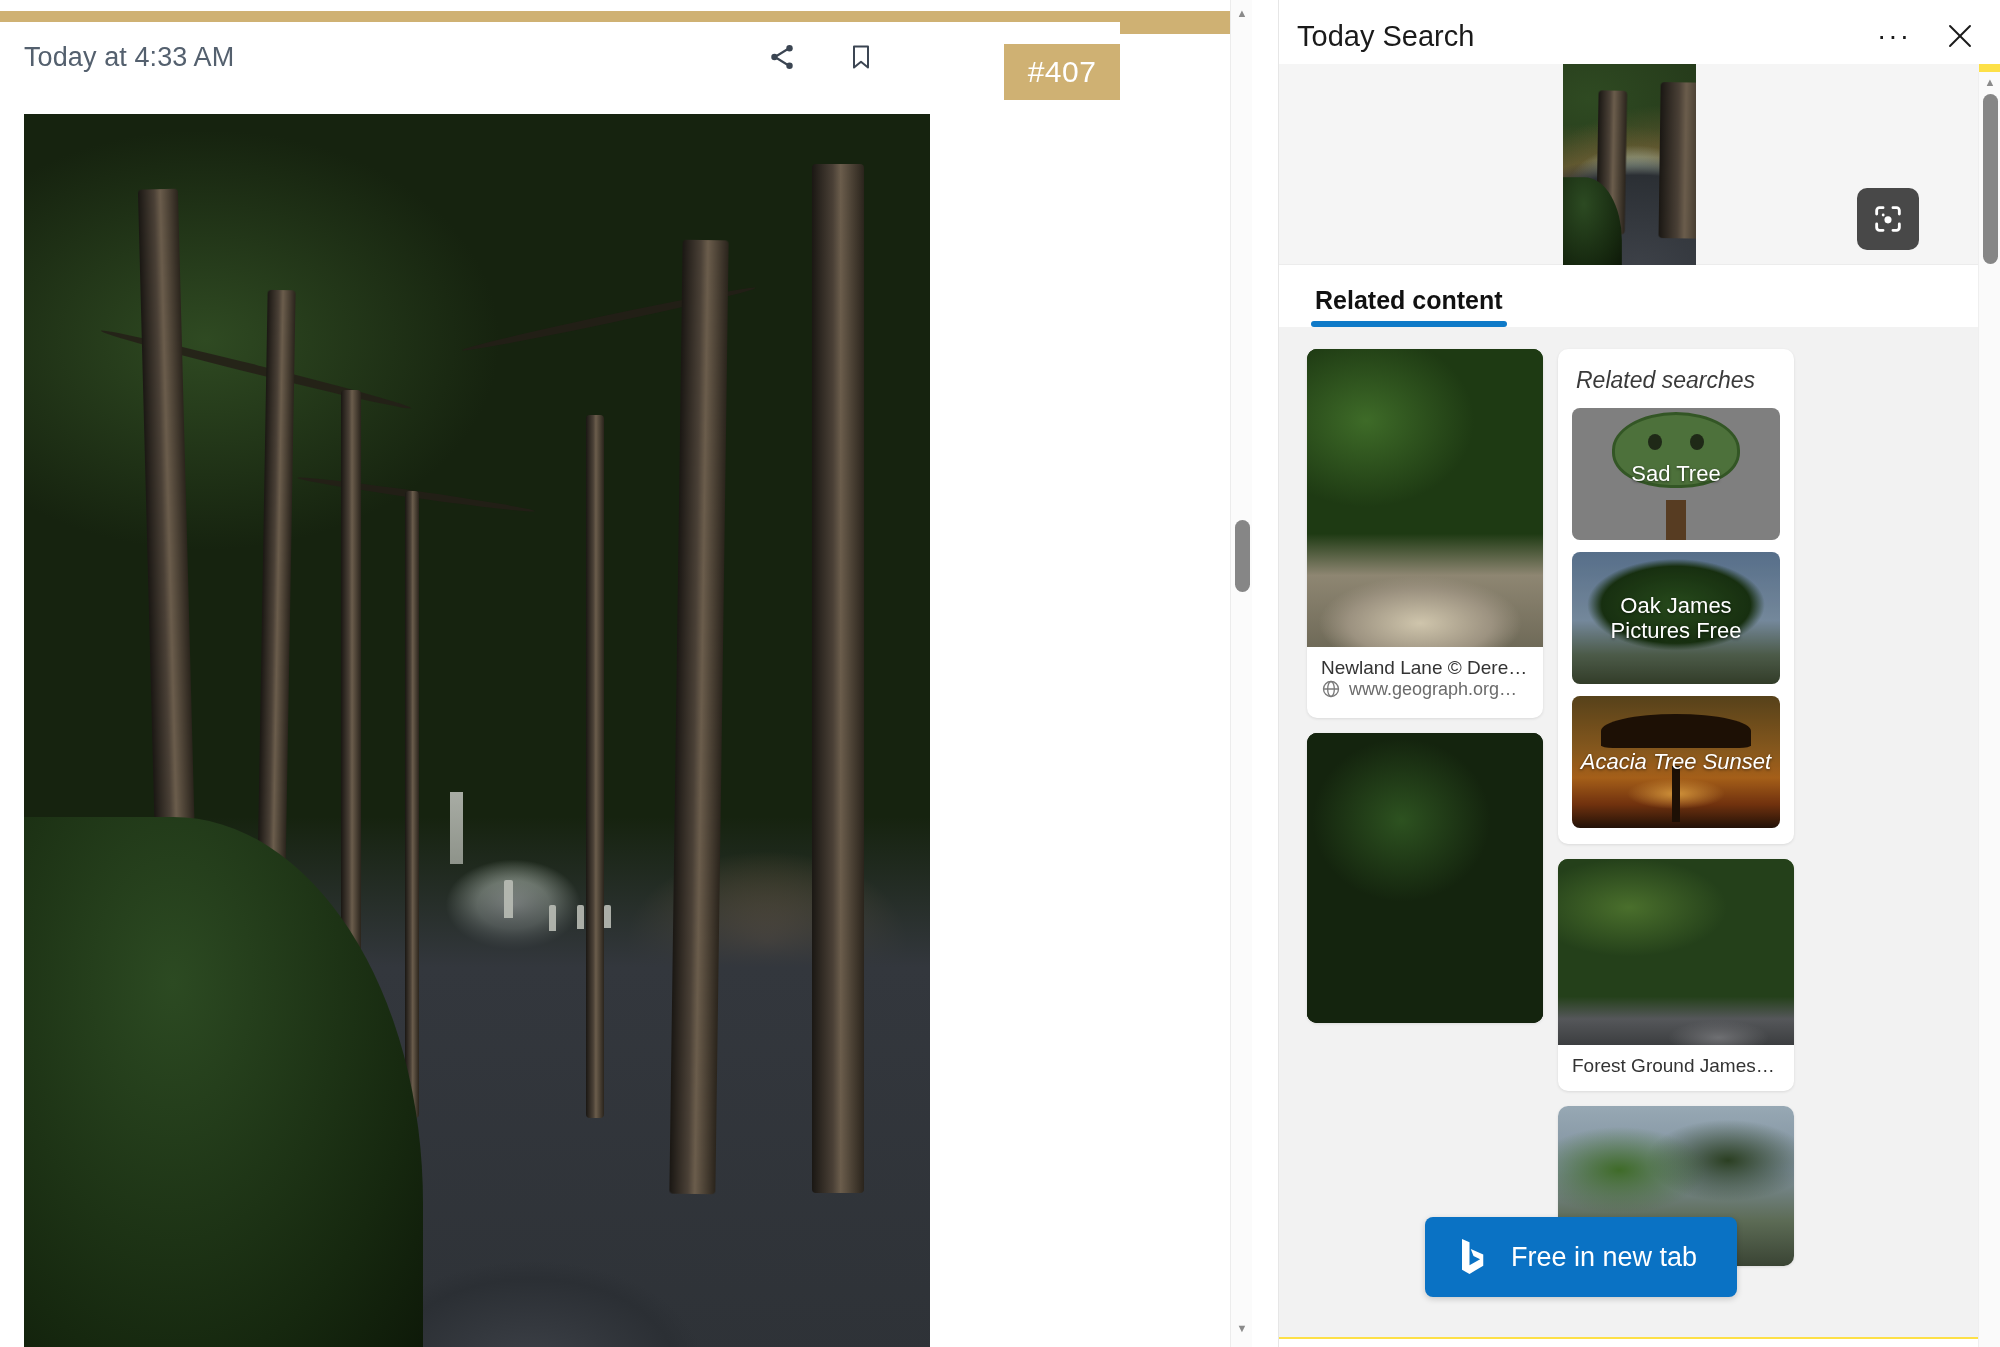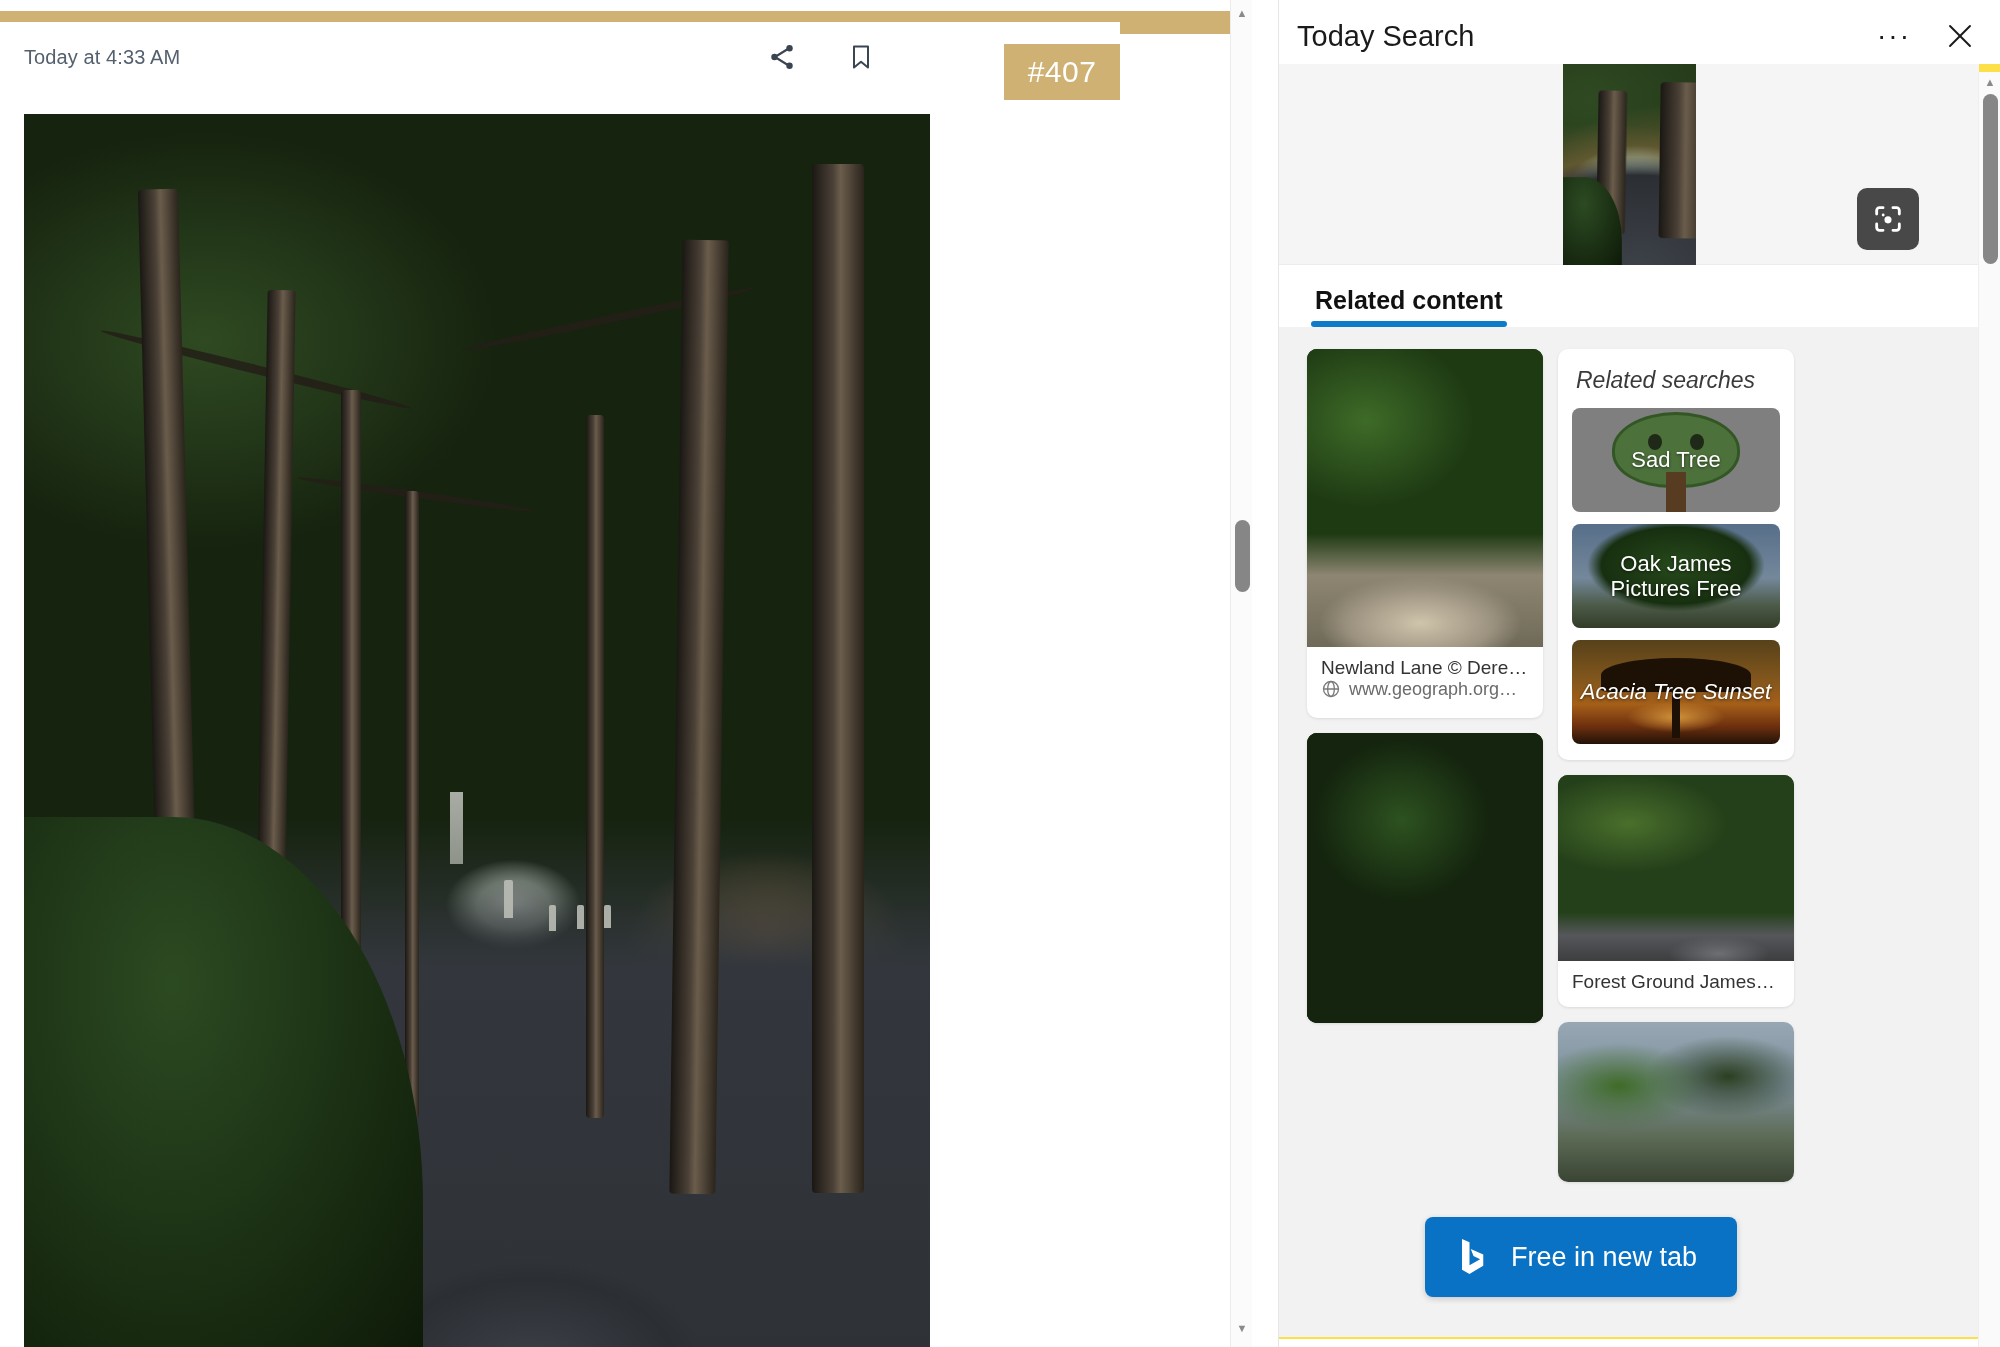--- a/index.html
+++ b/index.html
@@ -30,21 +30,21 @@
     background: #ffffff;
   }
   .post-head {
     position: relative;
     height: 70px;
     display: flex; align-items: center;
   }
   .timestamp {
     position: absolute; left: 24px; top: 50%;
     transform: translateY(-50%);
-    font-size: 20px; color: #54606e; letter-spacing: .1px;
+    font-size: 27px; color: #54606e; letter-spacing: .1px;
   }
   .head-actions {
     position: absolute; right: 242px; top: 50%;
     transform: translateY(-50%);
     display: flex; align-items: center; gap: 45px;
   }
   .icon-btn {
     width: 34px; height: 34px;
     display: flex; align-items: center; justify-content: center;
     cursor: pointer; color: #3b4552;
@@ -244,21 +244,21 @@
   .globe { flex: 0 0 auto; color: #7a7a7a; }
 
   
   .rs-card {
     background: #ffffff; border-radius: 10px;
     box-shadow: 0 1px 3px rgba(0,0,0,.10);
     padding: 16px 14px 16px 14px;
   }
   .rs-title { font-size: 23px; color: #3a3a3a; margin: 2px 2px 14px 4px; font-style: italic; }
   .rs-tile {
-    position: relative; height: 104px; border-radius: 8px;
+    position: relative; height: 132px; border-radius: 8px;
     overflow: hidden; margin-bottom: 12px; cursor: pointer;
     display: flex; align-items: center; justify-content: center;
   }
   .rs-tile:last-child { margin-bottom: 0; font-style: italic; }
   .rs-label {
     position: relative; z-index: 2;
     color: #ffffff; font-size: 22px; text-align: center;
     line-height: 1.15; padding: 0 8px;
     text-shadow: 0 1px 3px rgba(0,0,0,.55);
   }

